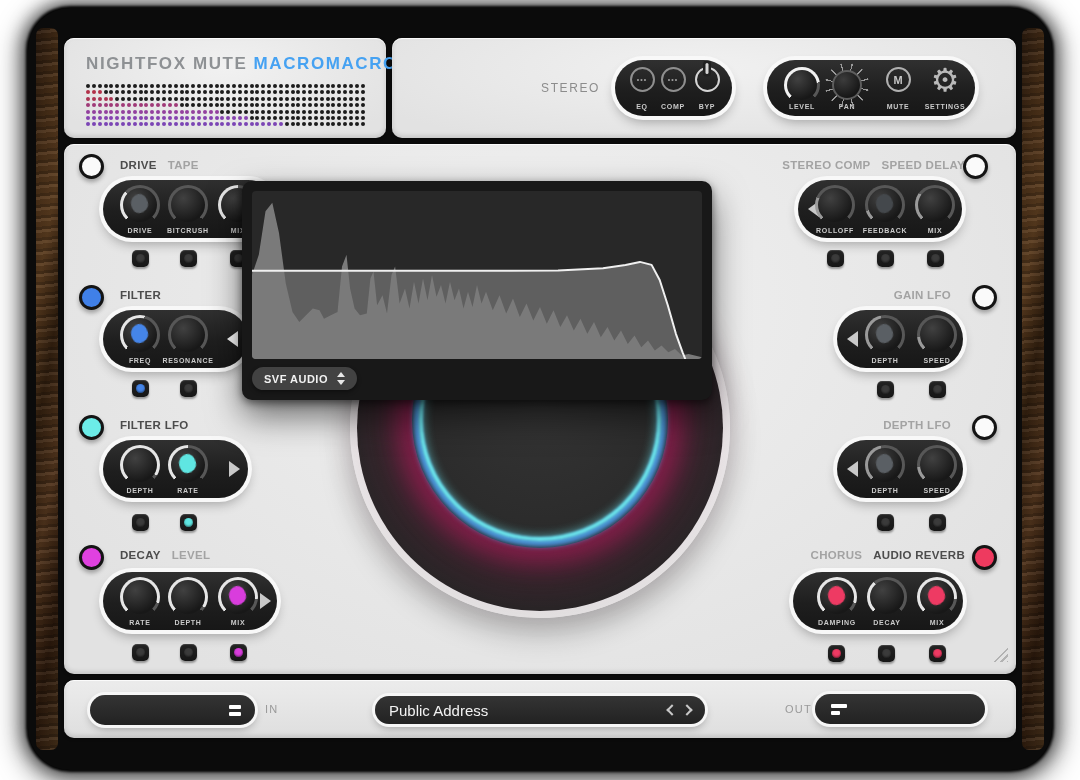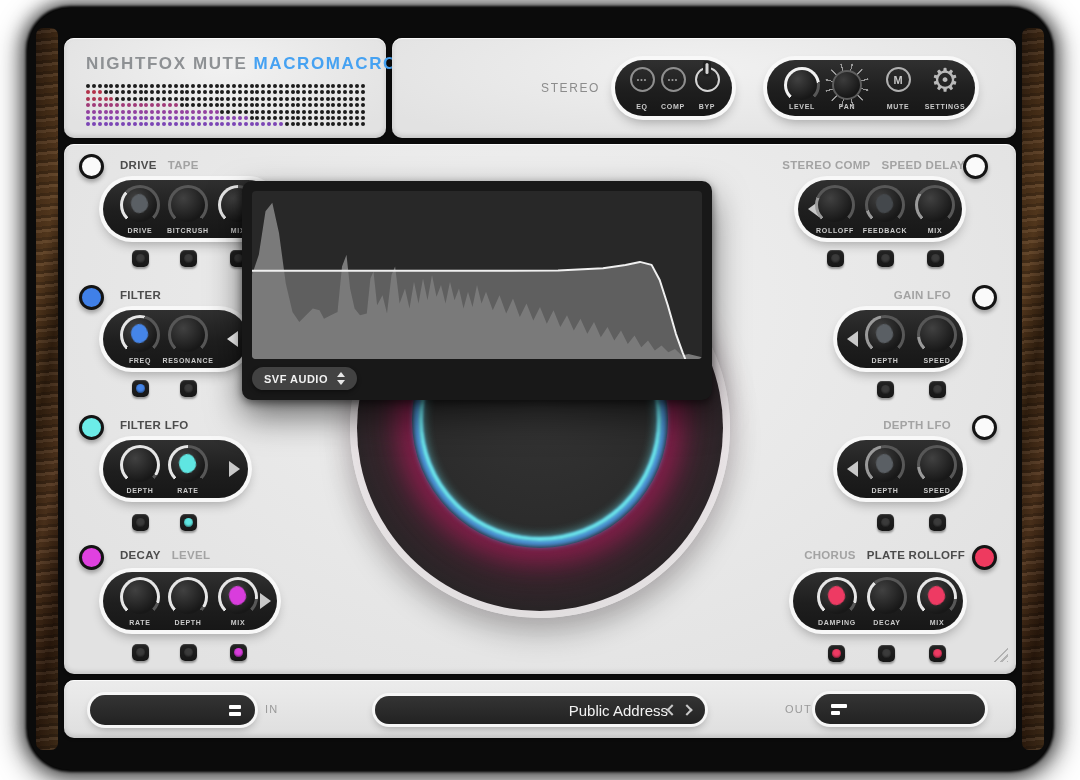--- a/index.html
+++ b/index.html
@@ -82,21 +82,21 @@
     box-shadow:0 2px 4px rgba(0,0,0,.4);}
   .sort-icon{display:flex;flex-direction:column;gap:2.5px;}
   .sort-icon i{display:block;width:0;height:0;border-left:4.5px solid transparent;border-right:4.5px solid transparent;}
   .sort-icon .up{border-bottom:5px solid #e8e8e8;} .sort-icon .dn{border-top:5px solid #e8e8e8;}
   
   .fpill{position:absolute;border-radius:16px;background:linear-gradient(#343434,#222);
     box-shadow:0 0 0 3px #f6f6f6,0 4px 8px rgba(0,0,0,.3);display:flex;align-items:center;}
   .iolabel{position:absolute;font-size:11px;letter-spacing:1.2px;color:#9a9a9a;}
   .bars{display:flex;flex-direction:column;gap:3px;}
   .bars i{display:block;height:4px;border-radius:1px;background:#fff;}
-  .preset-text{flex:1;text-align:right;color:#f2f2f2;font-size:15px;}
+  .preset-text{flex:1;text-align:left;color:#f2f2f2;font-size:15px;}
   .chev{width:8px;height:8px;border-left:2px solid #c9c9c9;border-bottom:2px solid #c9c9c9;display:inline-block;}
   .chev.left{transform:rotate(45deg);} .chev.right{transform:rotate(225deg);}
 </style>
 </head>
 <body>
 
 <div class="device">
   <div class="wood left"></div>
   <div class="wood right"></div>
 
@@ -692,21 +692,21 @@
           </div>
         <span class="klabel">SPEED</span>
       </div>
     </div>
     <span class="jack" style="left:813px;top:370px"></span>
     <span class="jack" style="left:865px;top:370px"></span>
 
     <div class="led" style="left: 908px; top: 401px; --c: #ee3a5f;"></div>
     <div class="tabs" style="right:51px;top:405px">
       <span class="tab">CHORUS</span>
-      <span class="tab active">PLATE ROLLOFF</span>
+      <span class="tab active">AUDIO REVERB</span>
     </div>
     <div class="pill" style="left:729px;top:428px;width:170px;height:58px">
       <div class="kcell" style="left:20px">
         <div class="knob" style="--va:243deg">
             <div class="ring"></div>
             <div class="face">
               <div class="blob" style="--a: #ee3a63;"></div>
             </div>
           </div>
         <span class="klabel">DAMPING</span>

